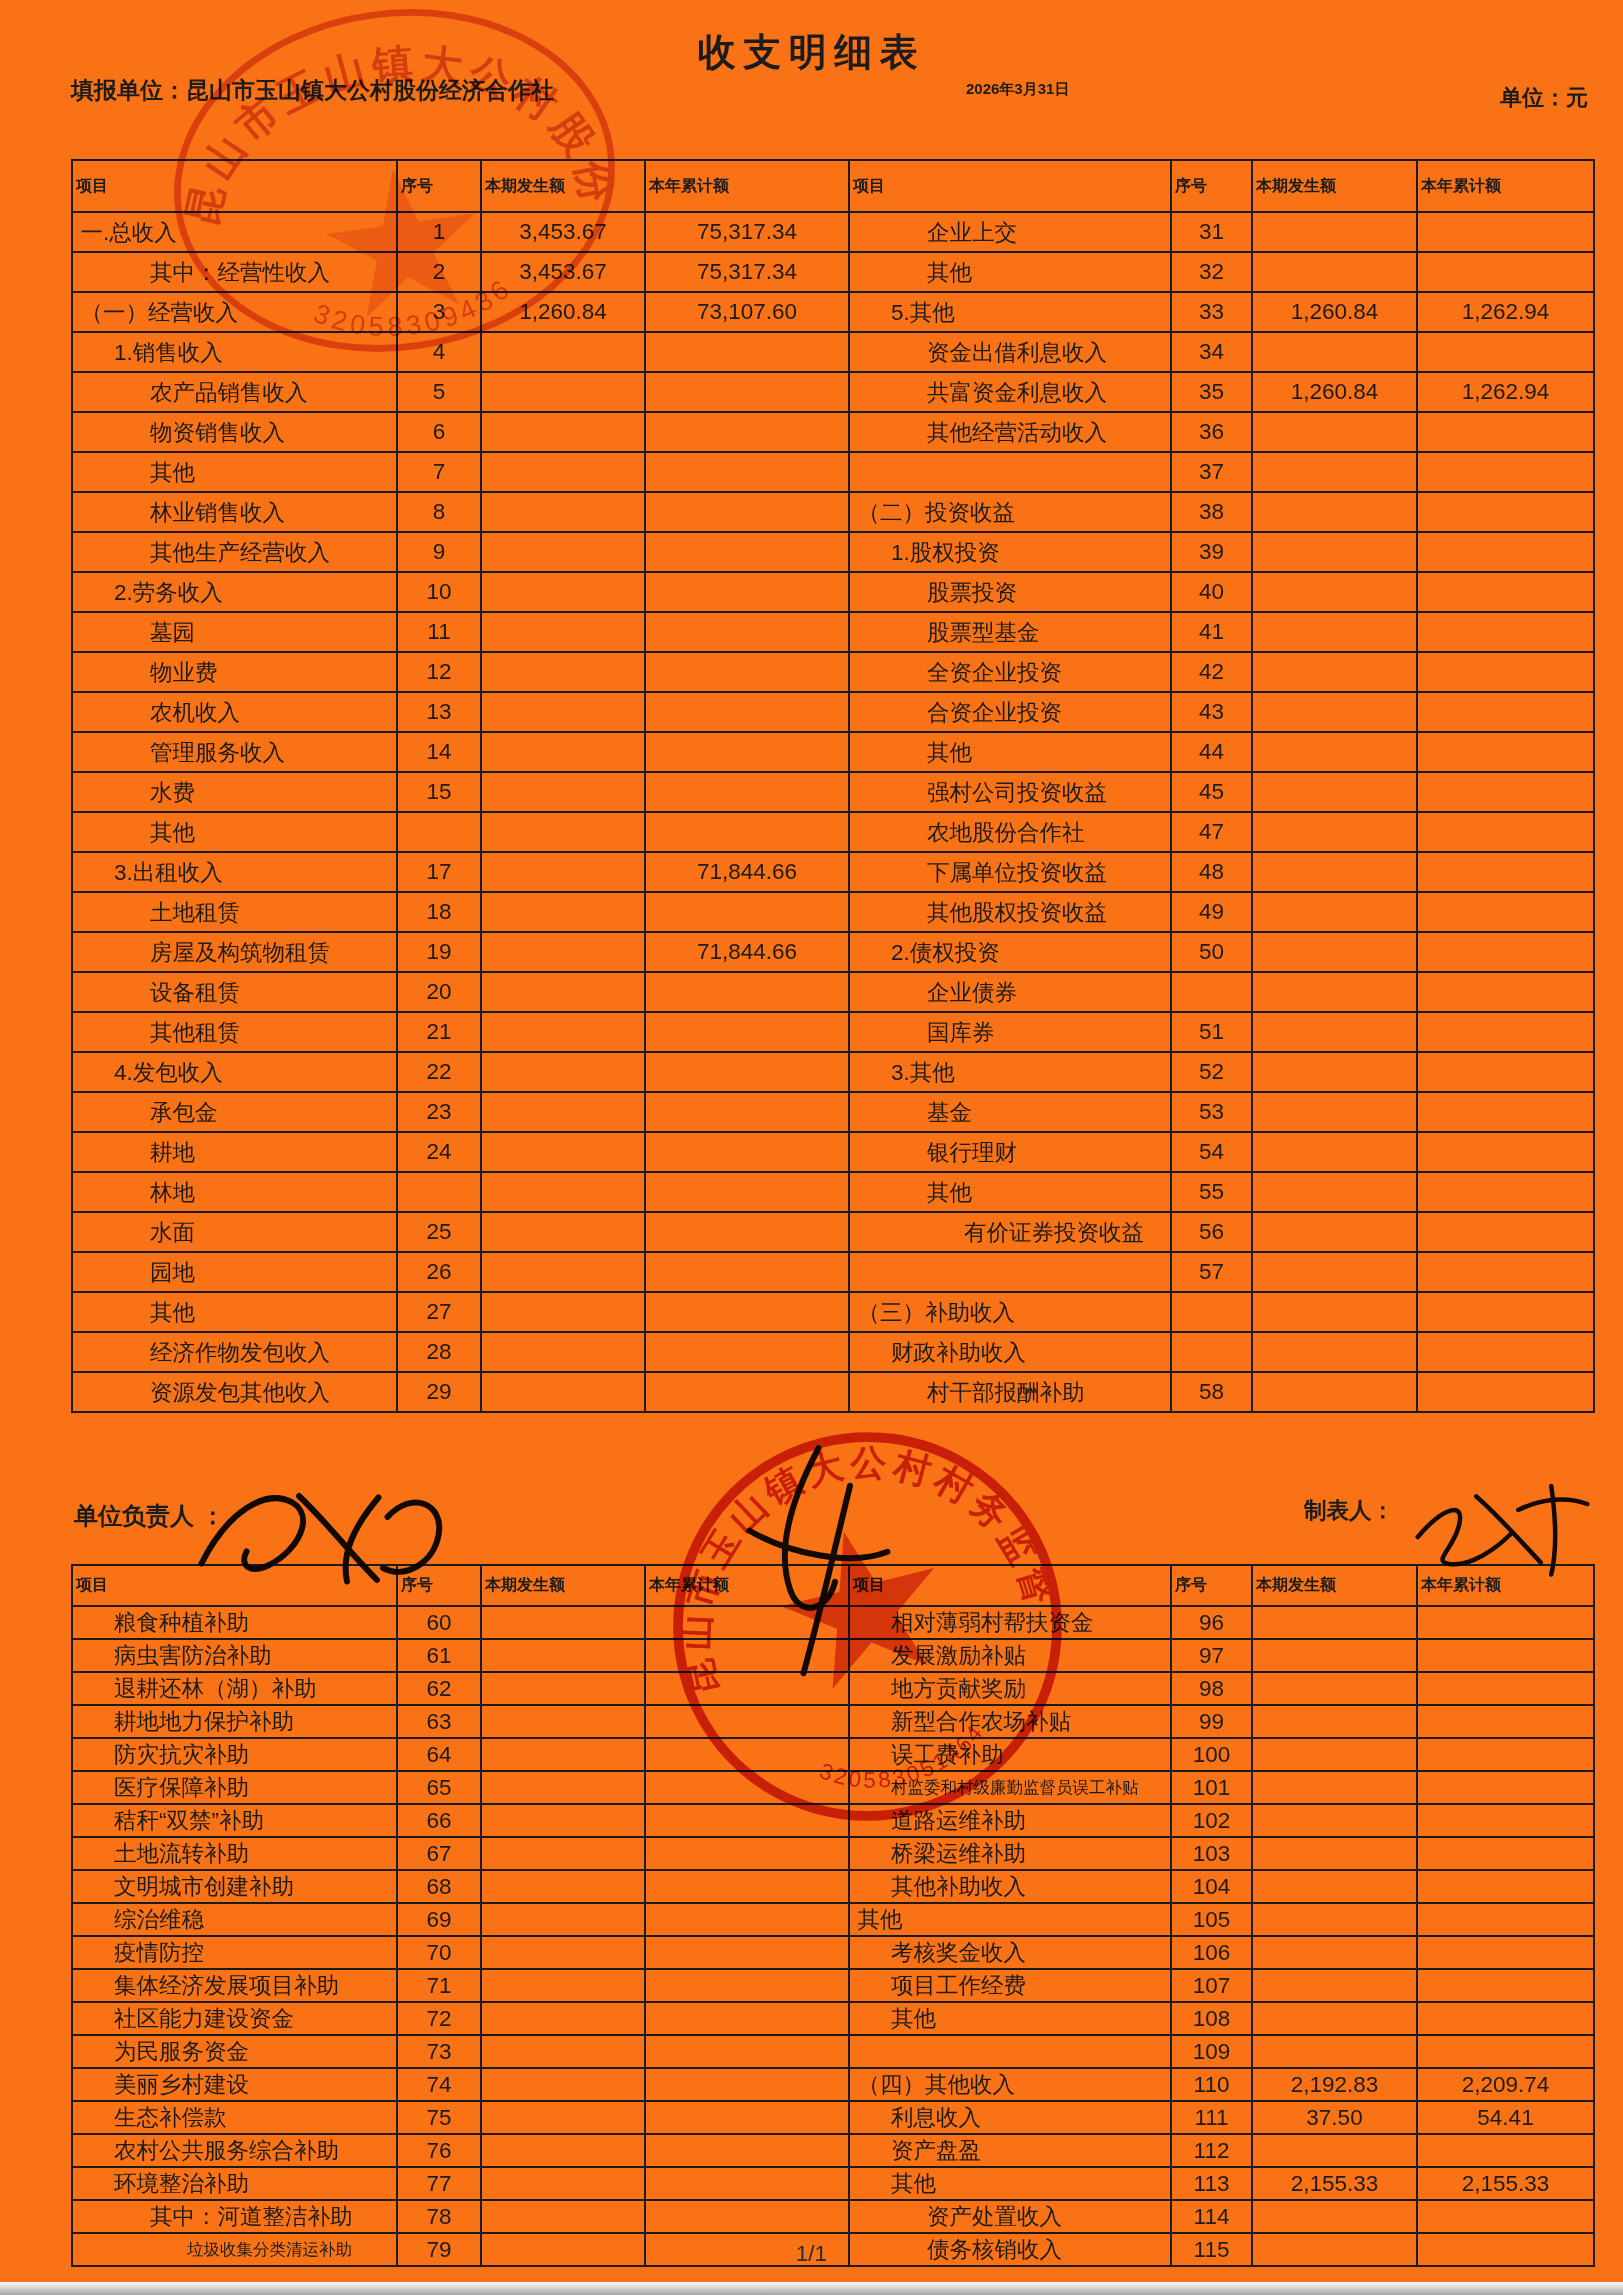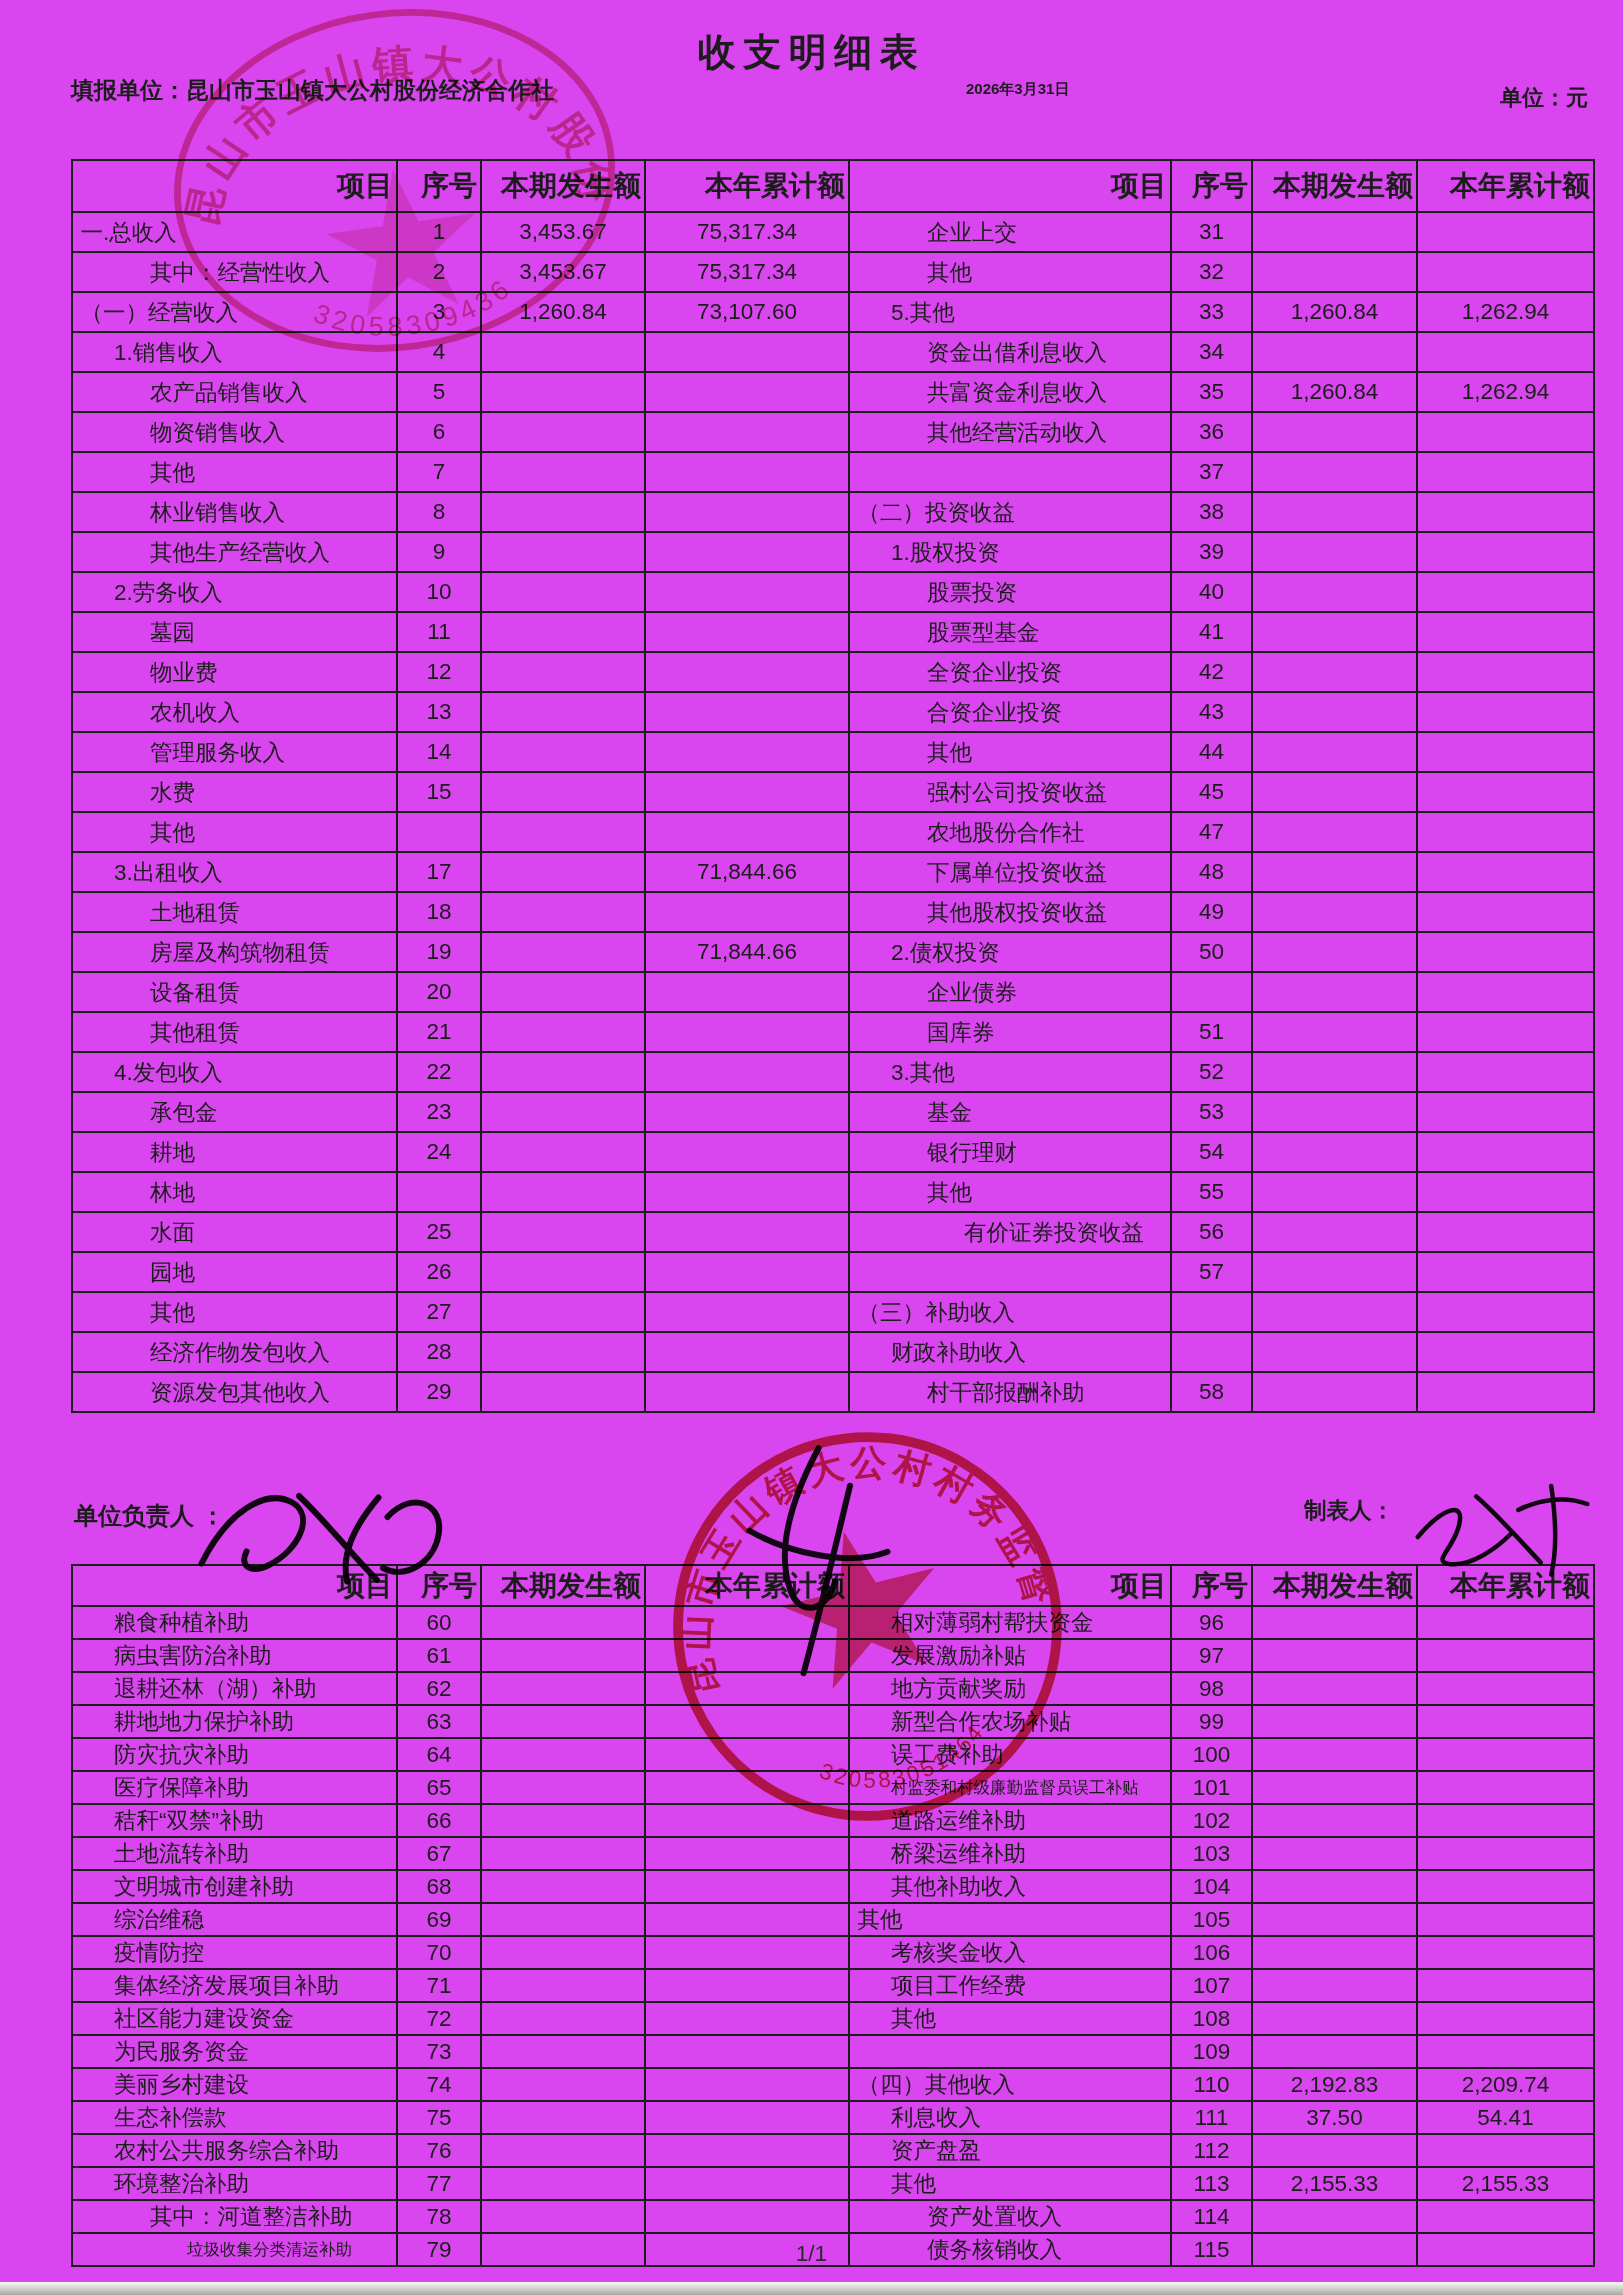--- a/index.html
+++ b/index.html
@@ -1,29 +1,29 @@
 <!DOCTYPE html>
 <html style="font-size:12px"><head>
 <meta charset="utf-8">
 <style>
   html,body{margin:0;padding:0;background:#d8d8d6;}
   .page{
     position:relative;width:1623px;height:2295px;margin:0 auto;
-    background:#d946ef;overflow:hidden;color:#1c1c1c;
+    background:#f97316;overflow:hidden;color:#1c1c1c;
     font-family:"Liberation Sans","DejaVu Sans",sans-serif;
   }
   .title{position:absolute;top:27px;left:0;width:100%;text-align:center;
     font-size:38px;font-weight:700;letter-spacing:7.5px;}
   .org{position:absolute;top:75px;left:71px;font-size:23px;font-weight:600;}
   .date{position:absolute;top:80px;left:966px;font-size:15px;font-weight:600;}
   .unit{position:absolute;top:83px;right:35px;font-size:22px;font-weight:600;}
 
   table.tbl{position:absolute;left:71px;width:1522px;border-collapse:collapse;table-layout:fixed;}
   .tbl th,.tbl td{border:2.3px solid #1b1b1b;padding:0 3px;overflow:hidden;white-space:nowrap;}
-  .tbl th{font-size:28px;font-weight:600;text-align:right;}
+  .tbl th{font-size:16px;font-weight:600;text-align:left;}
   #table1{top:159px;}
   #table1 th{height:50px;}
   #table1 td{height:38px;}
   #table2{top:1564px;}
   #table2 th{height:39px;}
   #table2 td{height:29px;}
   td.item{font-size:22.5px;text-align:left;font-weight:500;}
   td.seq,td.amt{font-size:22.5px;text-align:center;}
   .ind0{padding-left:7.5px !important;}
   .ind1{padding-left:41px !important;}

